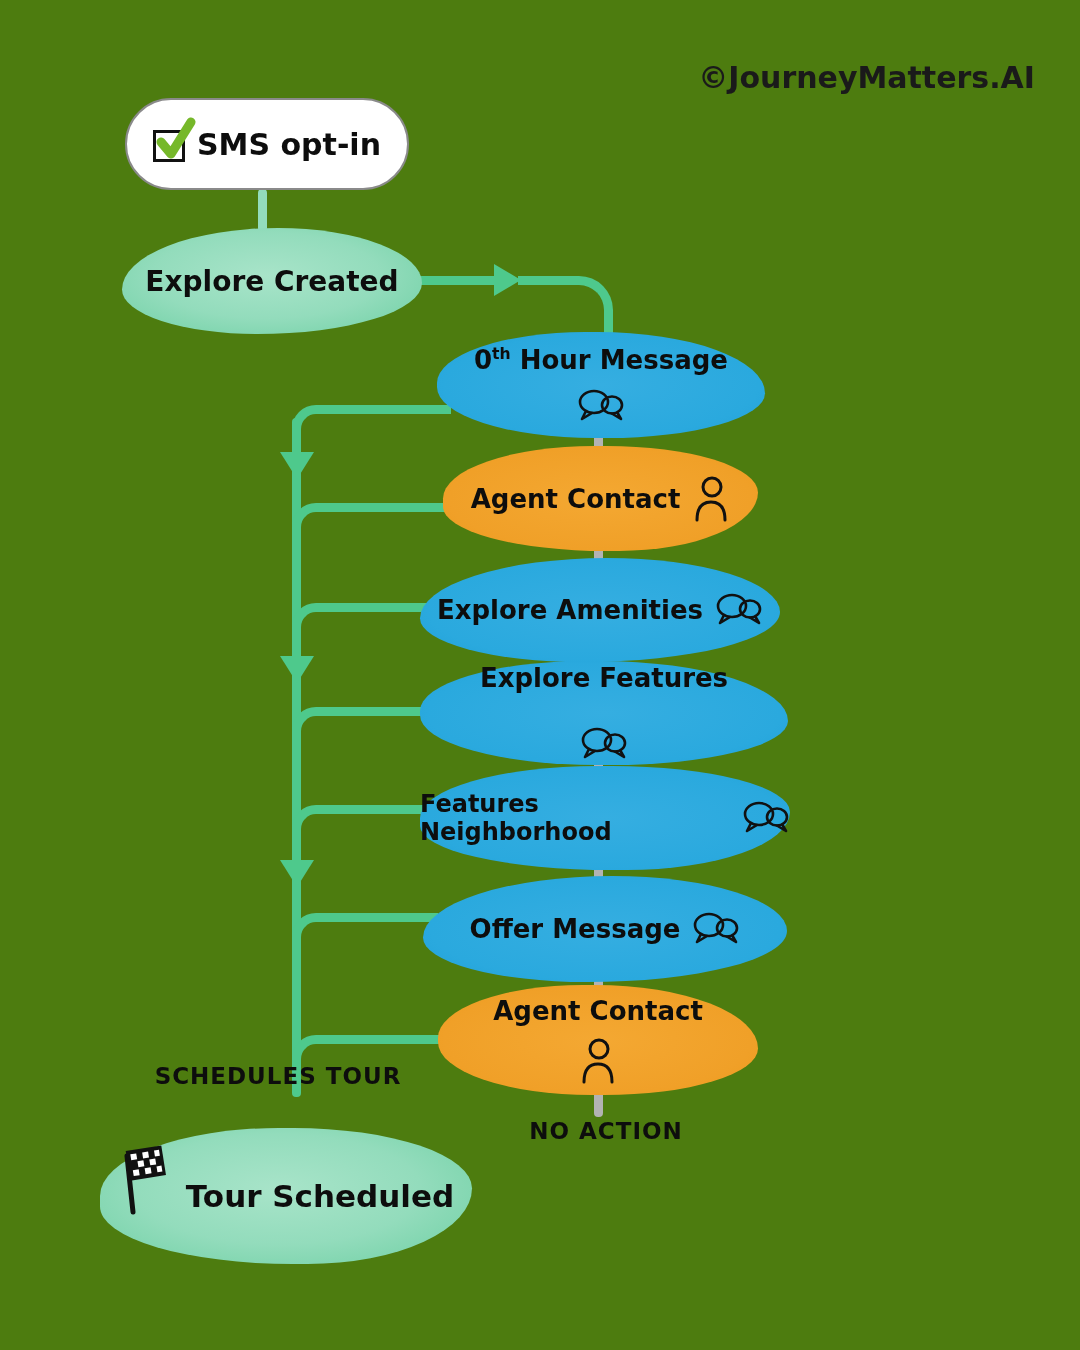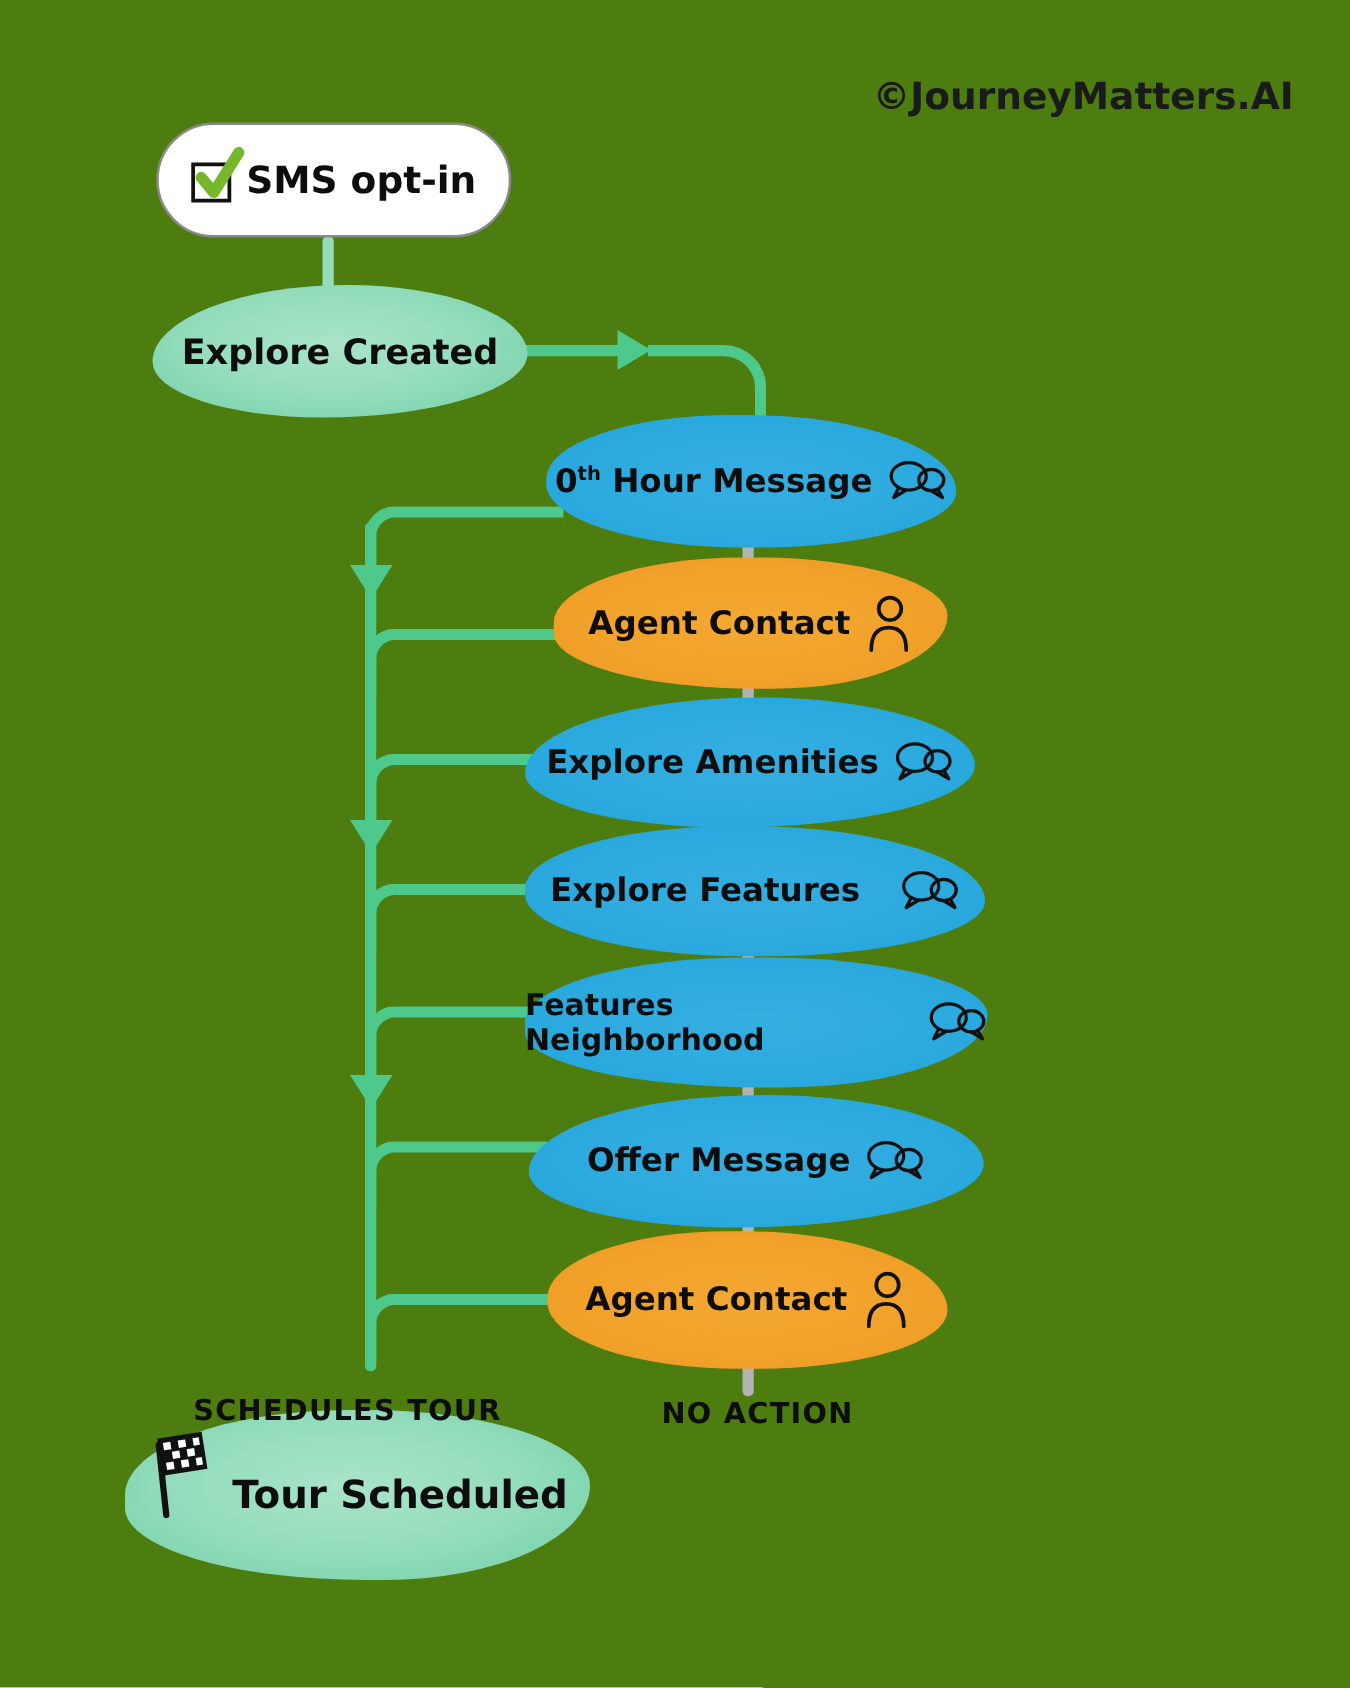--- a/index.html
+++ b/index.html
@@ -20,21 +20,21 @@
   .node{
     position:absolute;display:flex;align-items:center;justify-content:center;
     gap:12px;font-weight:bold;color:#0d0d0d;z-index:2;
   }
   .pill{
     background:#ffffff;border:2.5px solid #8a8a8a;border-radius:46px;
     font-size:30px;
     text-align:right;
   }
   .blobA{border-radius:52% 48% 55% 45% / 58% 52% 48% 42%;}
-  .blobB{border-radius:47% 53% 50% 50% / 50% 60% 44% 50%;}
+  .blobB{border-radius:47% 53% 50% 50% / 50% 60% 44% 50%;flex-direction:column;}
   .blobC{border-radius:50% 50% 46% 54% / 52% 46% 58% 44%;}
   .mint{
     background:radial-gradient(ellipse at 48% 45%, #a8e4c9 0%, #93dcbc 52%, #7ed5ae 78%, #53ca91 100%);
   }
   .blue{
     background:radial-gradient(ellipse at 50% 50%, #35aee1 0%, #2aa9de 68%, #1f9fd6 100%);
     font-size:26px;
   }
   .orange{
     background:radial-gradient(ellipse at 50% 50%, #f4a832 0%, #f0a028 68%, #ec981c 100%);
@@ -183,21 +183,21 @@
   </div>
 
   <div class="node orange blobB" style="left:438px;top:985px;width:320px;height:110px;">
     <span>Agent Contact</span>
     <svg class="icon" width="38" height="46" viewBox="0 0 38 46">
       <circle cx="20" cy="11" r="9" fill="none" stroke="#111" stroke-width="3"></circle>
       <path d="M5 44 Q5 26 19 26 Q33 26 33 44" fill="none" stroke="#111" stroke-width="3" stroke-linecap="round"></path>
     </svg>
   </div>
 
-  <div class="caps-label" style="left:147px;top:1116px;width:262px;">SCHEDULES TOUR</div>
+  <div class="caps-label" style="left:147px;top:1063px;width:262px;">SCHEDULES TOUR</div>
   <div class="caps-label" style="left:475px;top:1118px;width:262px;">NO ACTION</div>
 
   <div class="node mint blobC" style="left:100px;top:1128px;width:372px;height:136px;font-size:31px;gap:22px;">
     <svg class="icon flag-icon" width="50" height="74" viewBox="0 0 50 74">
       <path d="M9 14 L15 70" stroke="#111" stroke-width="5" stroke-linecap="round"></path>
       <g transform="rotate(-9 28 22)">
         <rect x="10" y="6" width="36" height="30" fill="#111"></rect>
         <rect x="14" y="10" width="6" height="6" fill="#fff"></rect>
         <rect x="26" y="10" width="6" height="6" fill="#fff"></rect>
         <rect x="38" y="10" width="5" height="6" fill="#fff"></rect>

